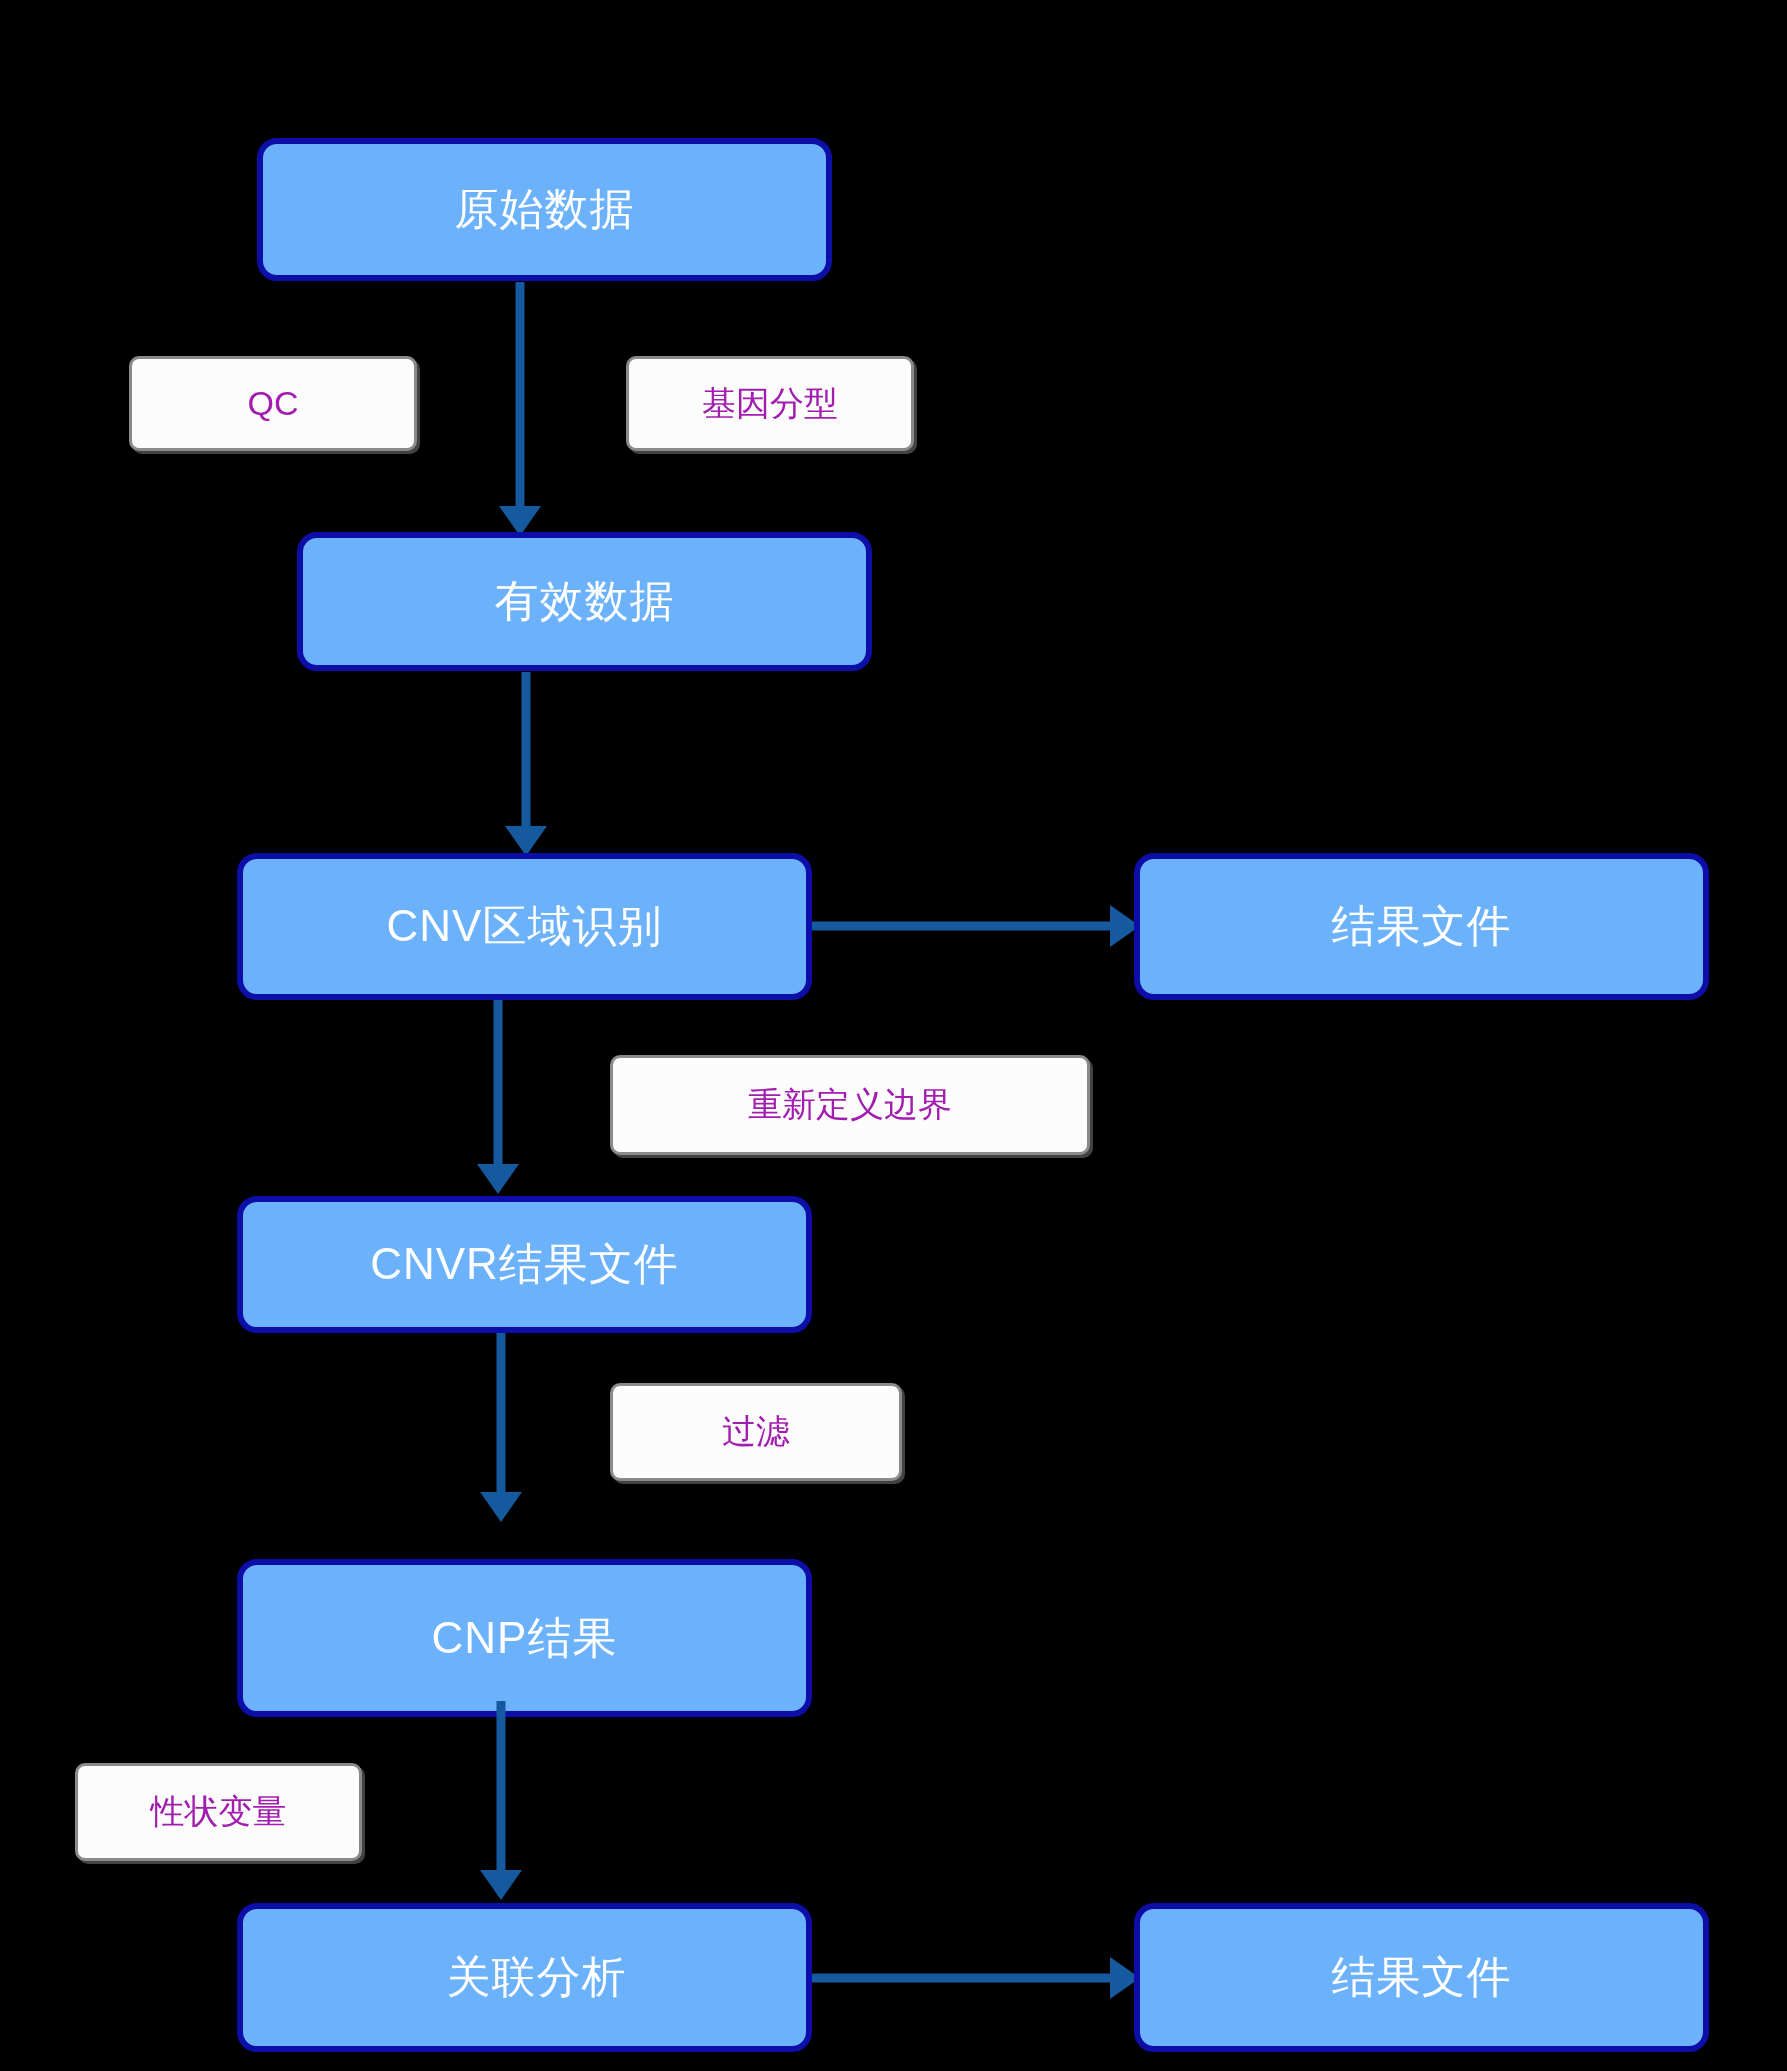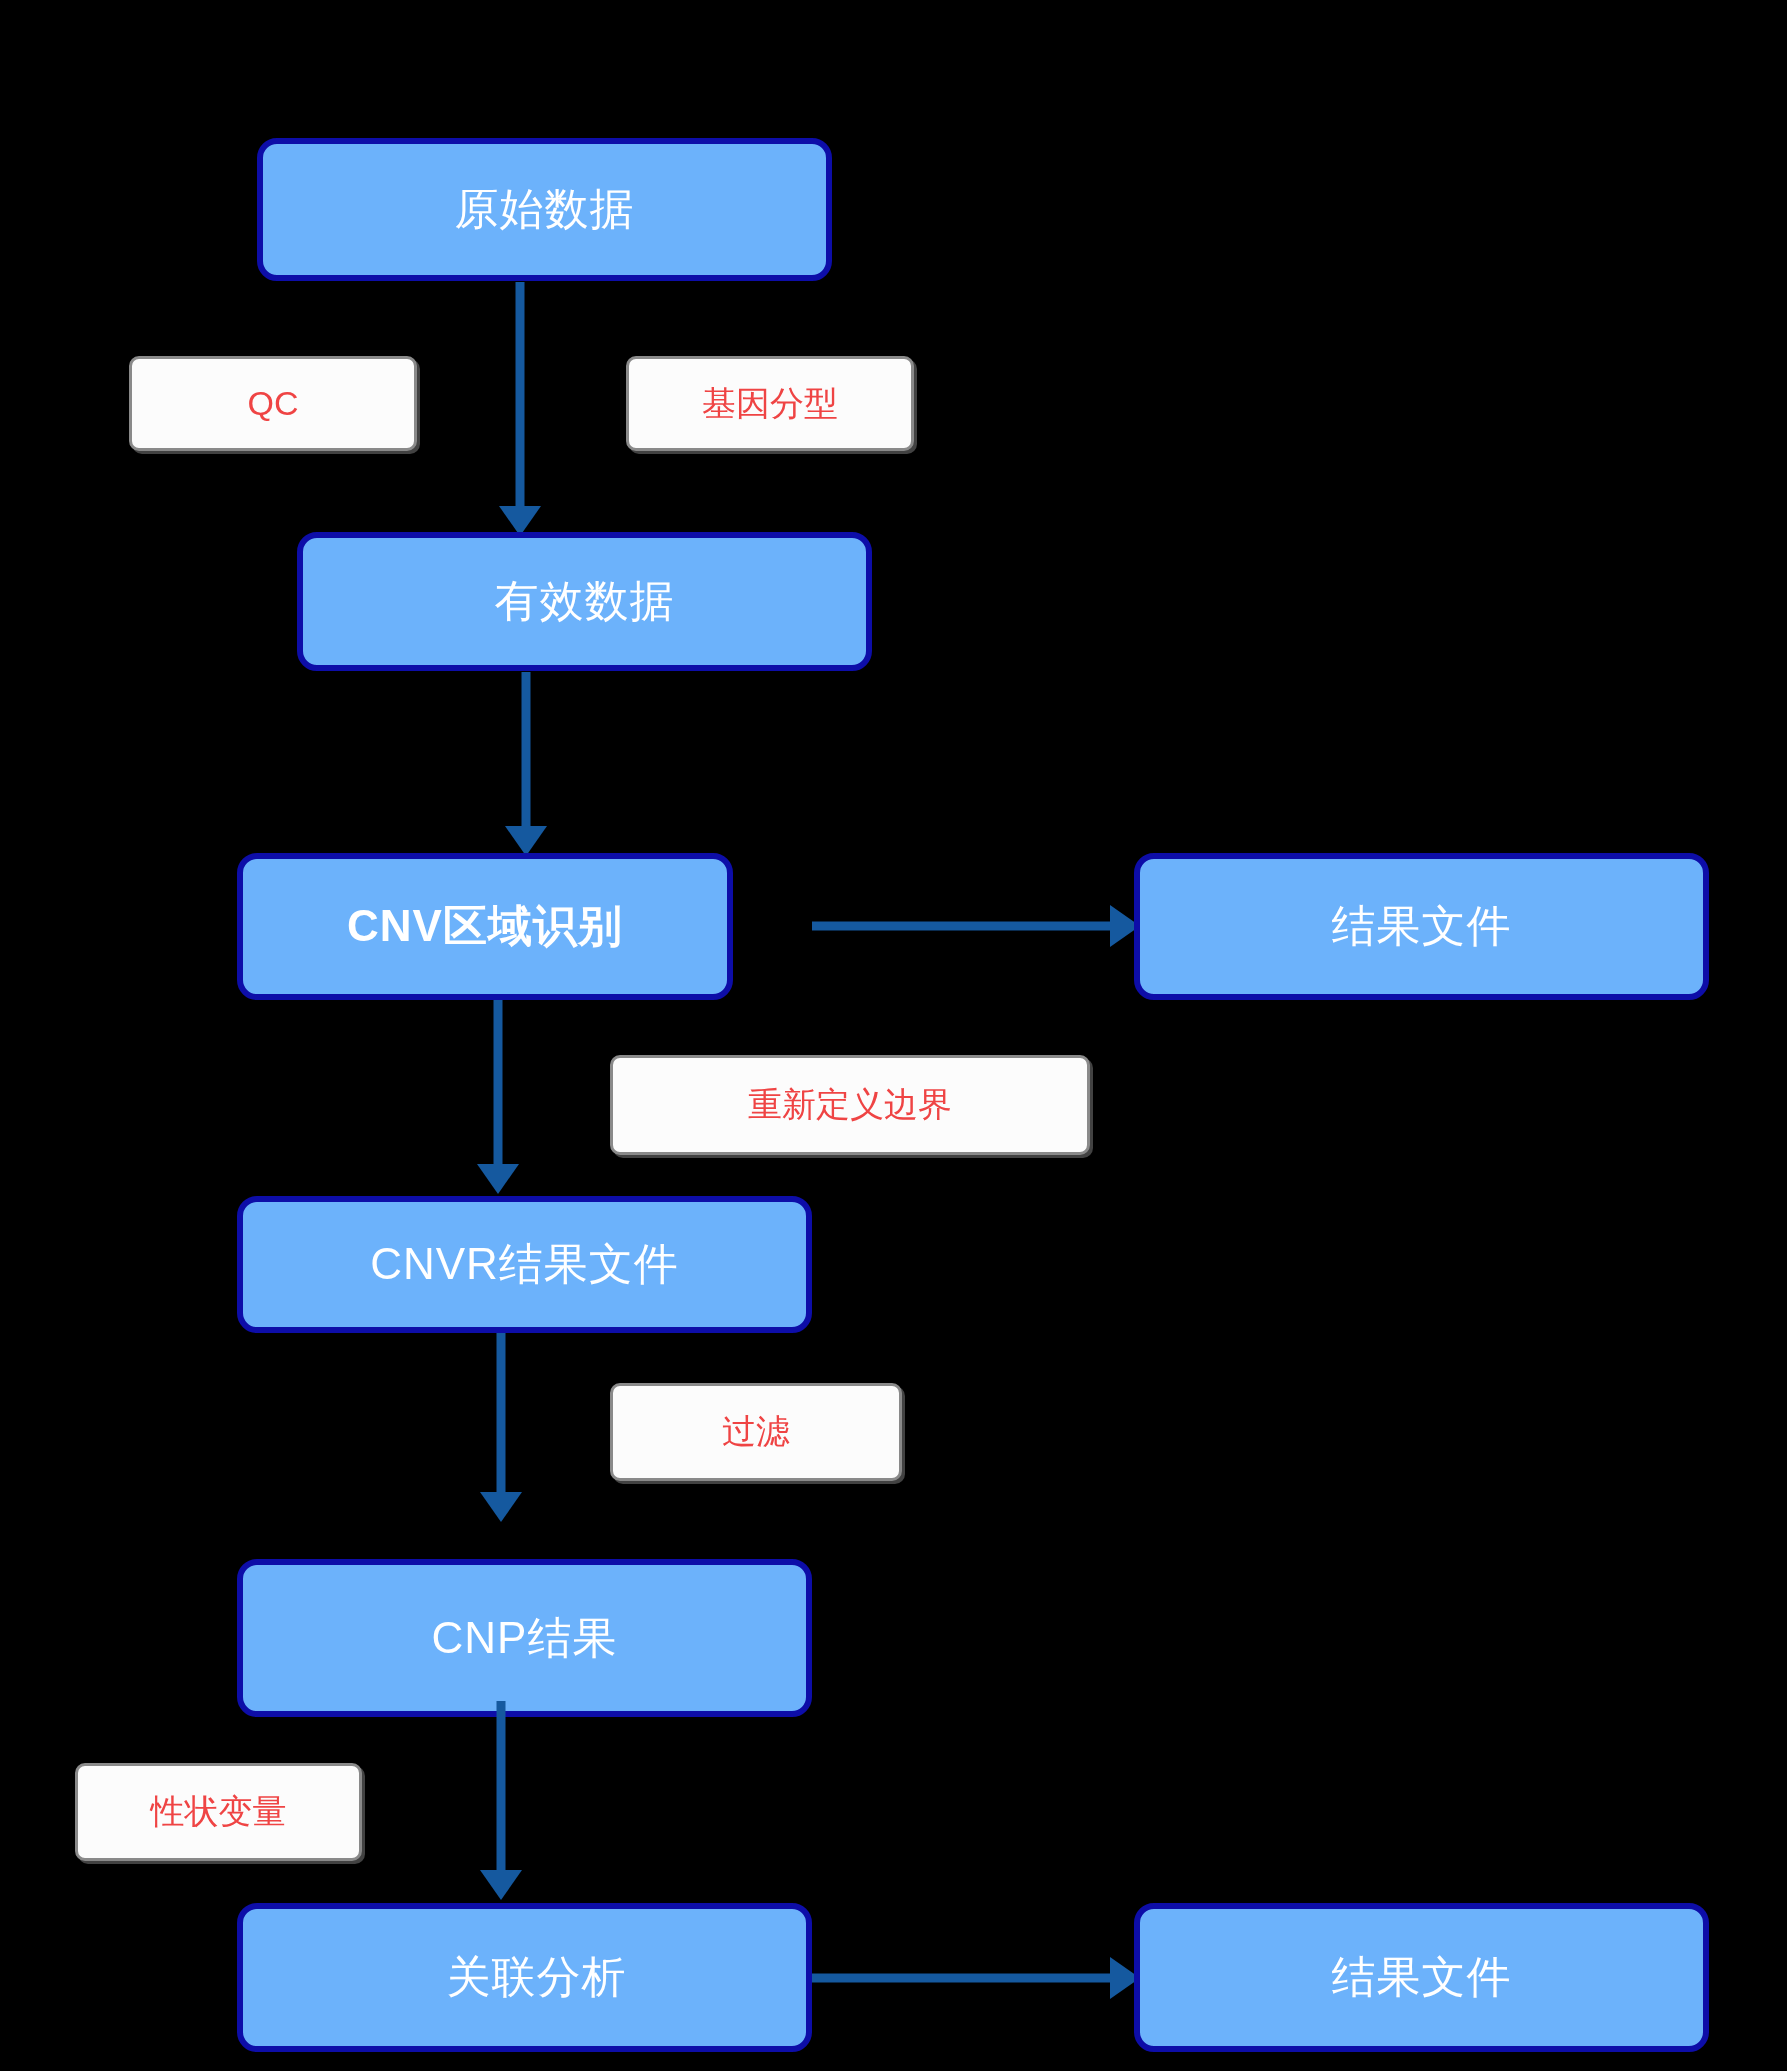--- a/index.html
+++ b/index.html
@@ -55,21 +55,21 @@
   
   .edge-label {
     position: absolute;
     box-sizing: border-box;
     background: #fcfcfc;
     border: 3px solid #8a8a8a;
     border-radius: 10px;
     display: flex;
     align-items: center;
     justify-content: center;
-    color: #ef4444;
+    color: #a21caf;
     font-size: 34px;
     font-weight: 400;
     white-space: nowrap;
     box-shadow: 3px 3px 0 rgba(120,120,120,0.55);
   }
 
   
   .arrow-v, .arrow-h {
     position: absolute;
   }
@@ -135,21 +135,21 @@
 
   <div class="node" style="left:257px; top:532px; width:575px; height:139px;margin-left:40px;">
     <span>有效数据</span>
   </div>
 
   <div class="arrow-v" style="left:496px; top:672px; width:60px; height:184px;">
     <div class="shaft" style="height:154px;"></div>
     <div class="head"></div>
   </div>
 
-  <div class="node" style="left:237px; top:853px; width:496px; height:147px;font-weight:bold;">
+  <div class="node" style="left:237px; top:853px; width:575px; height:147px;">
     <span>CNV区域识别</span>
   </div>
 
   <div class="arrow-h" style="left:812px; top:900px; width:328px; height:52px;">
     <div class="shaft" style="width:303px;"></div>
     <div class="head"></div>
   </div>
 
   <div class="node" style="left:1134px; top:853px; width:575px; height:147px;">
     <span>结果文件</span>

